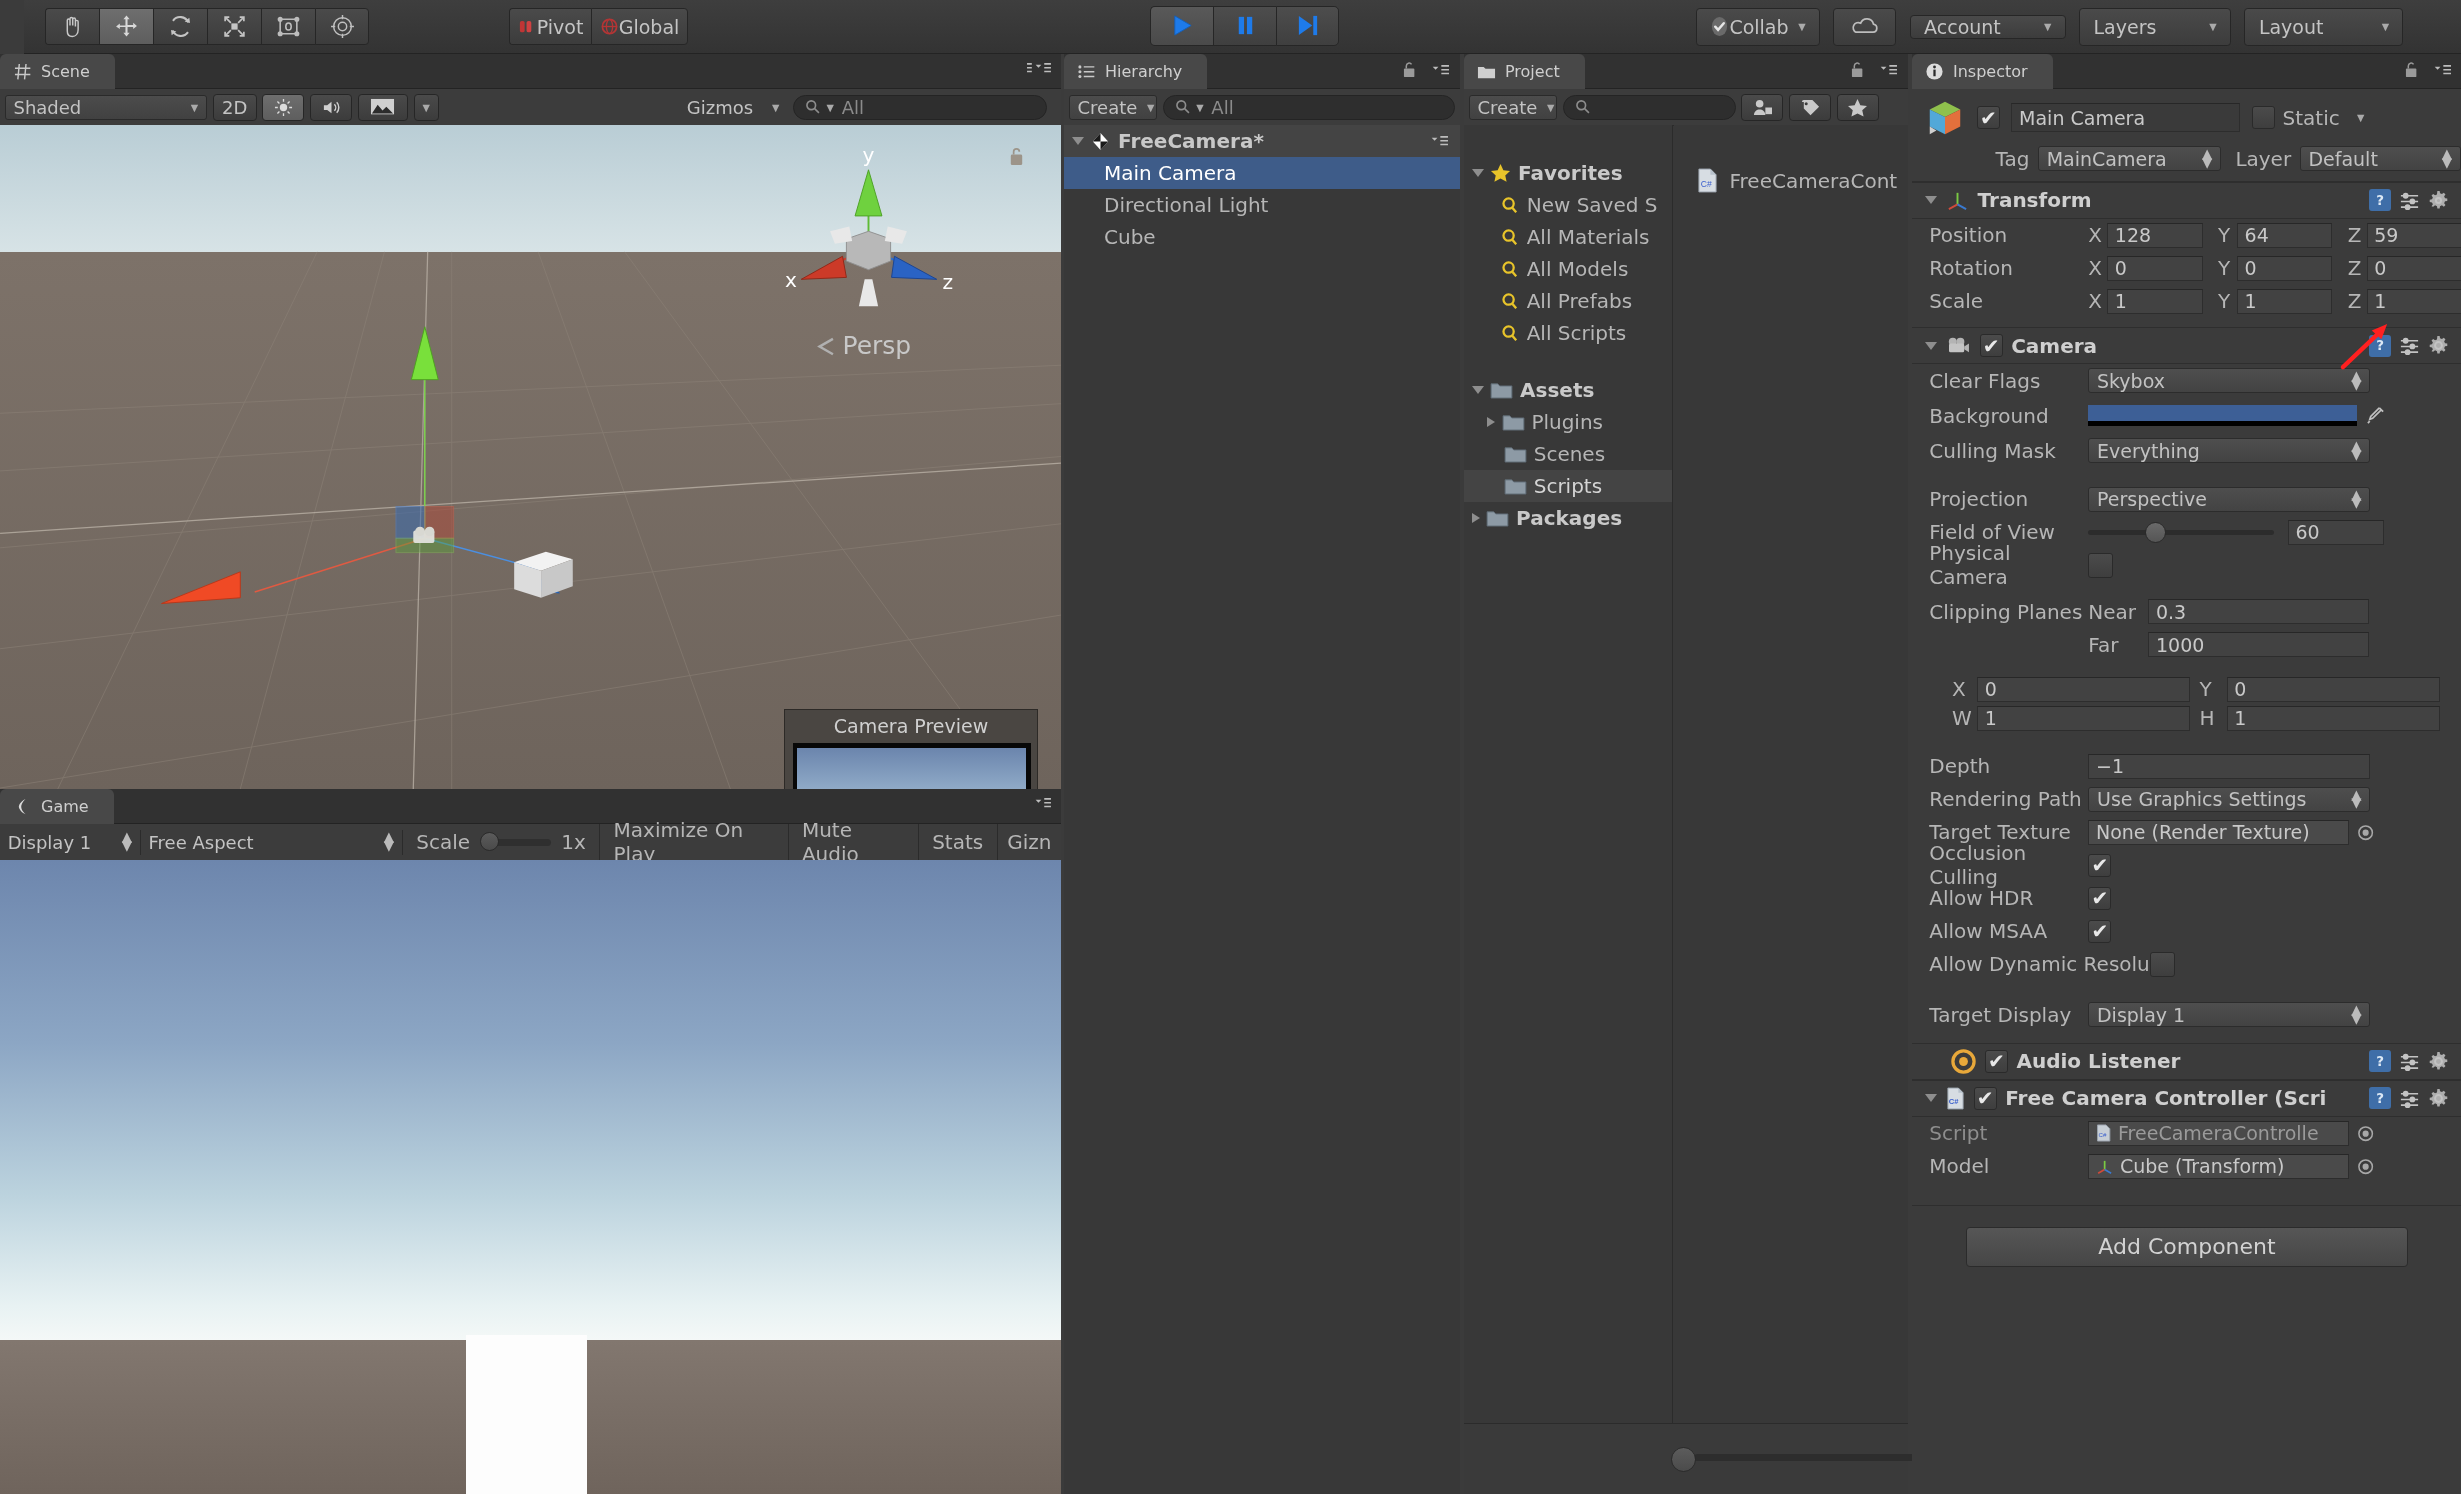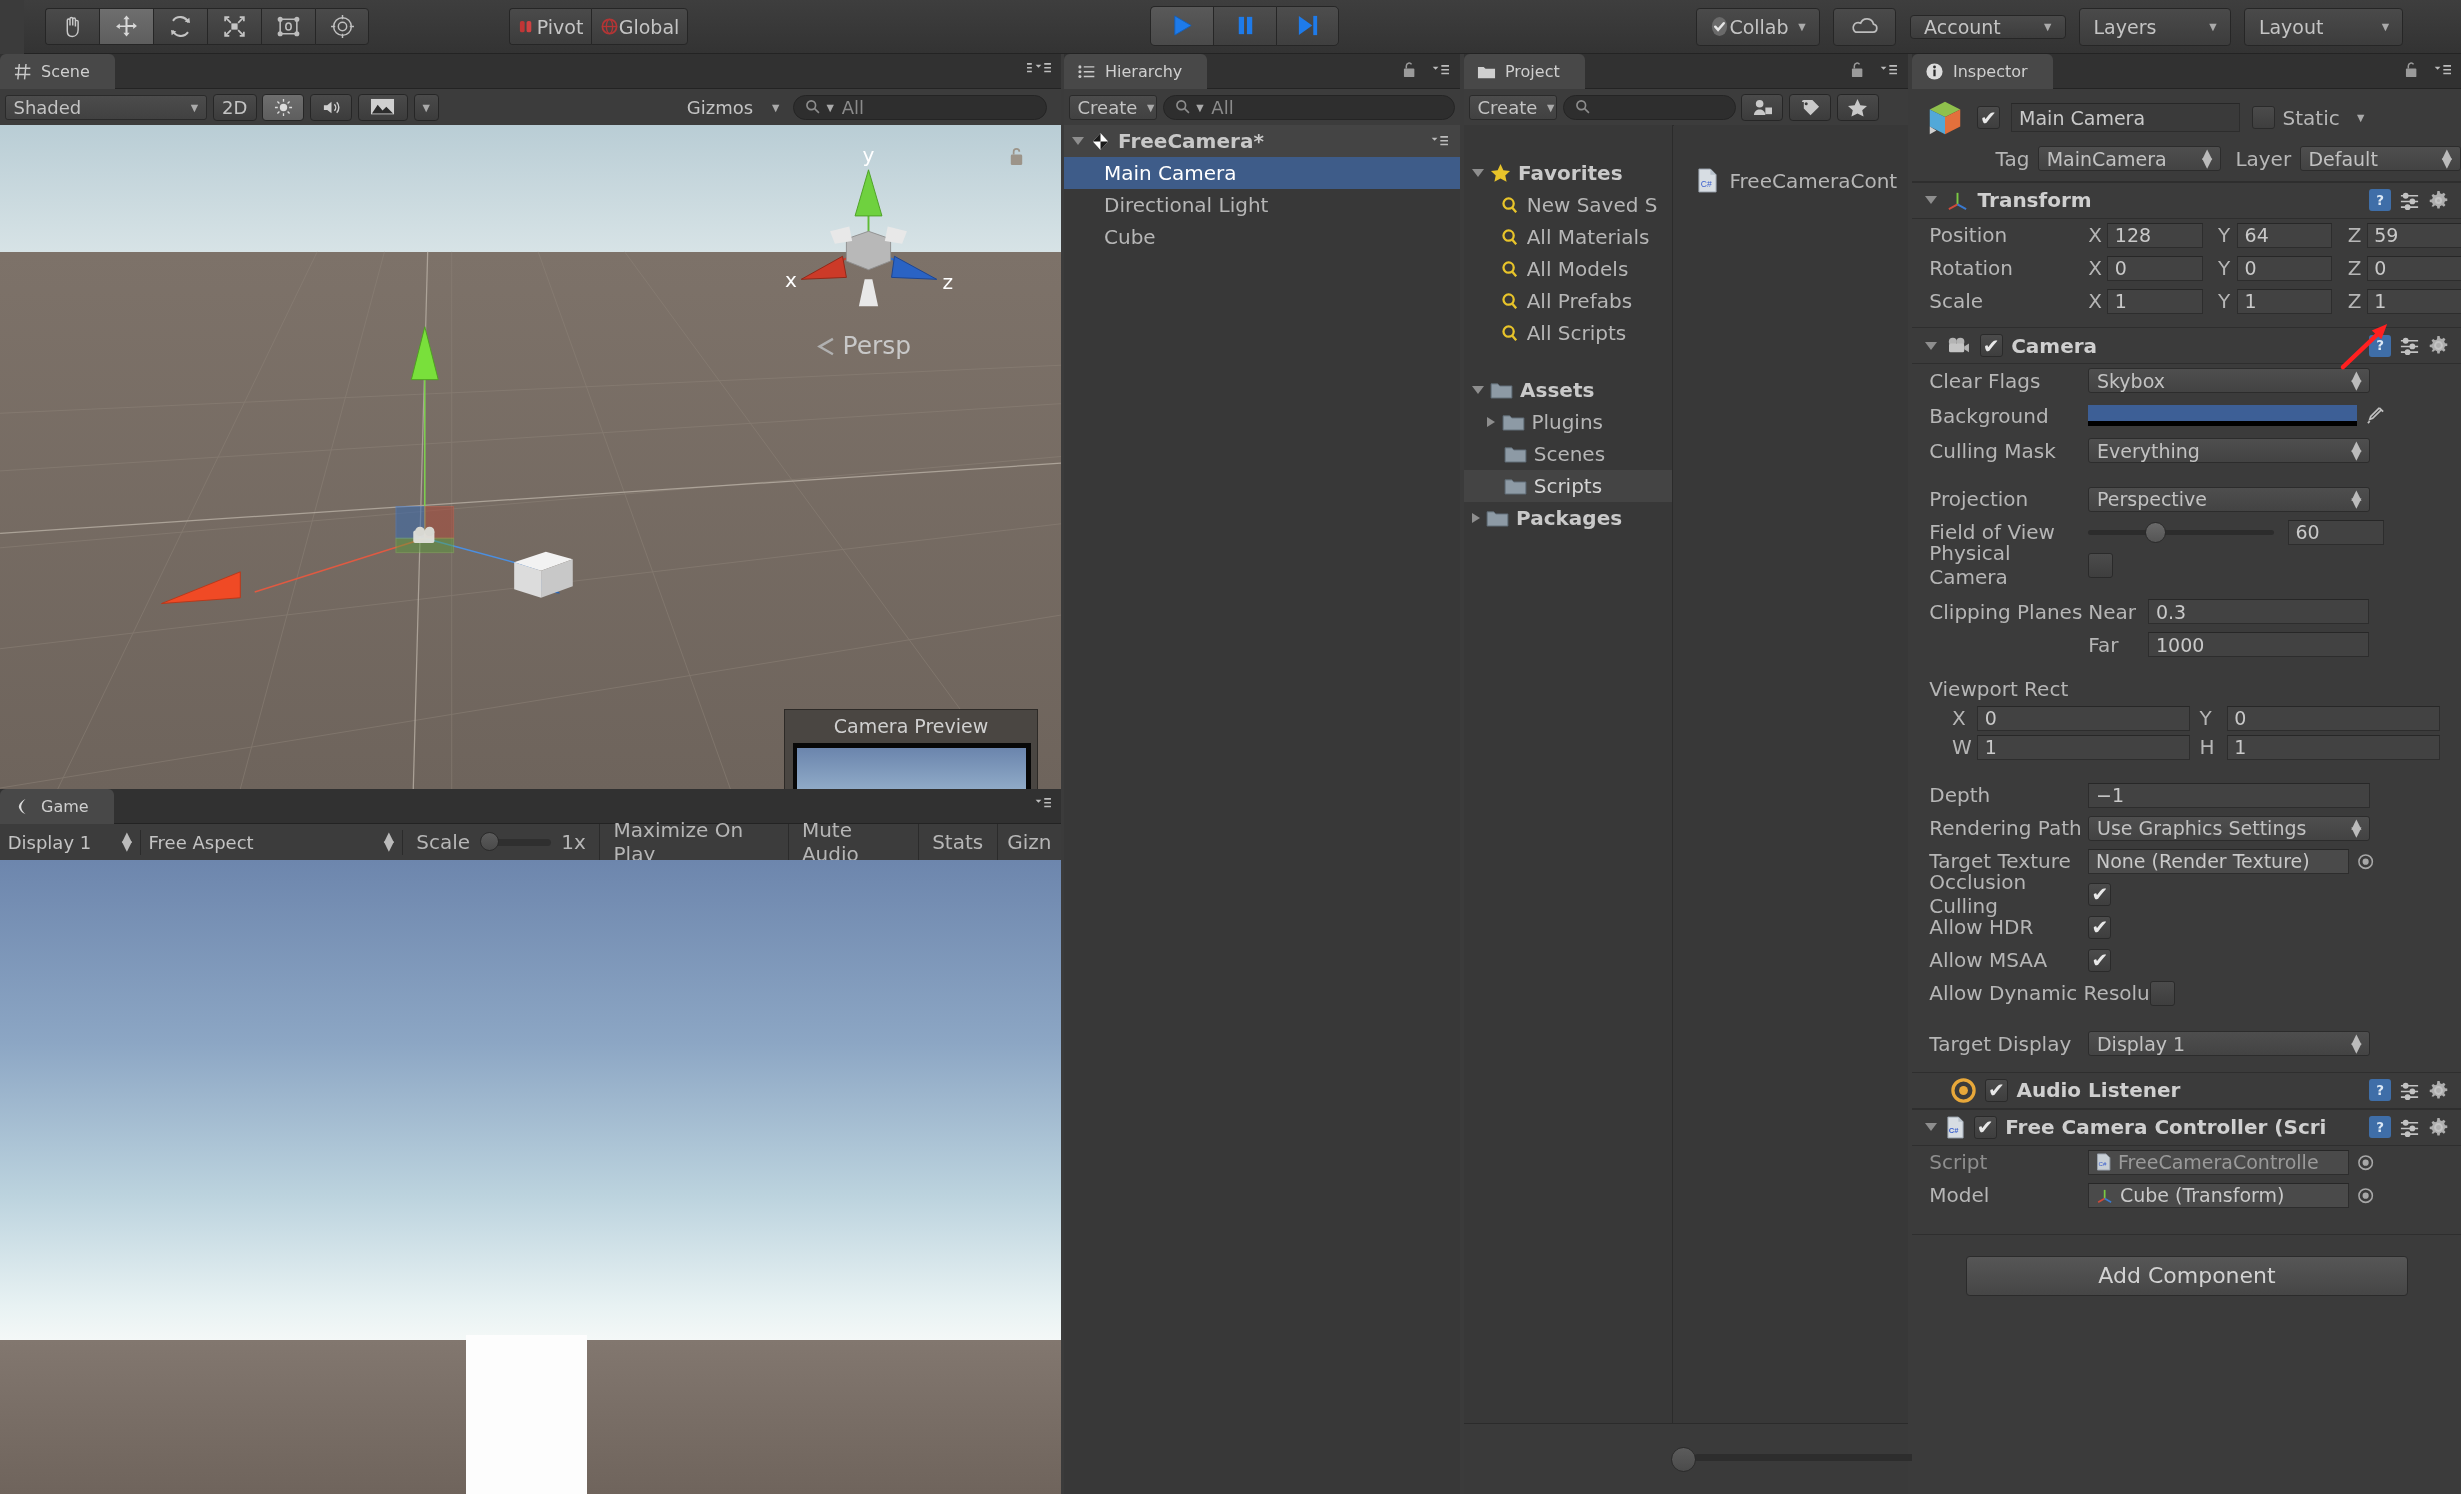--- a/index.html
+++ b/index.html
@@ -913,23 +913,20 @@
       <span class="ilabel">Clipping Planes</span>
       <span style="width:60px">Near</span>
       <span class="field" style="width:221px">0.3</span>
     </div>
     <div class="irow">
       <span class="ilabel"></span>
       <span style="width:60px">Far</span>
       <span class="field" style="width:221px">1000</span>
     </div>
     <div style="height:13.4px"></div>
-    <div class="irow" style="height:29px">
-      <span class="ilabel">Viewport Rect</span>
-    </div>
     <div class="irow" style="height:29px; padding-left:40px;">
       <span style="width:25px">X</span>
       <span class="field" style="width:213px">0</span>
       <span style="width:27px; margin-left:9.6px">Y</span>
       <span class="field" style="width:213px">0</span>
     </div>
     <div class="irow" style="height:29px; padding-left:40px;">
       <span style="width:25px">W</span>
       <span class="field" style="width:213px">1</span>
       <span style="width:27px; margin-left:9.6px">H</span>

